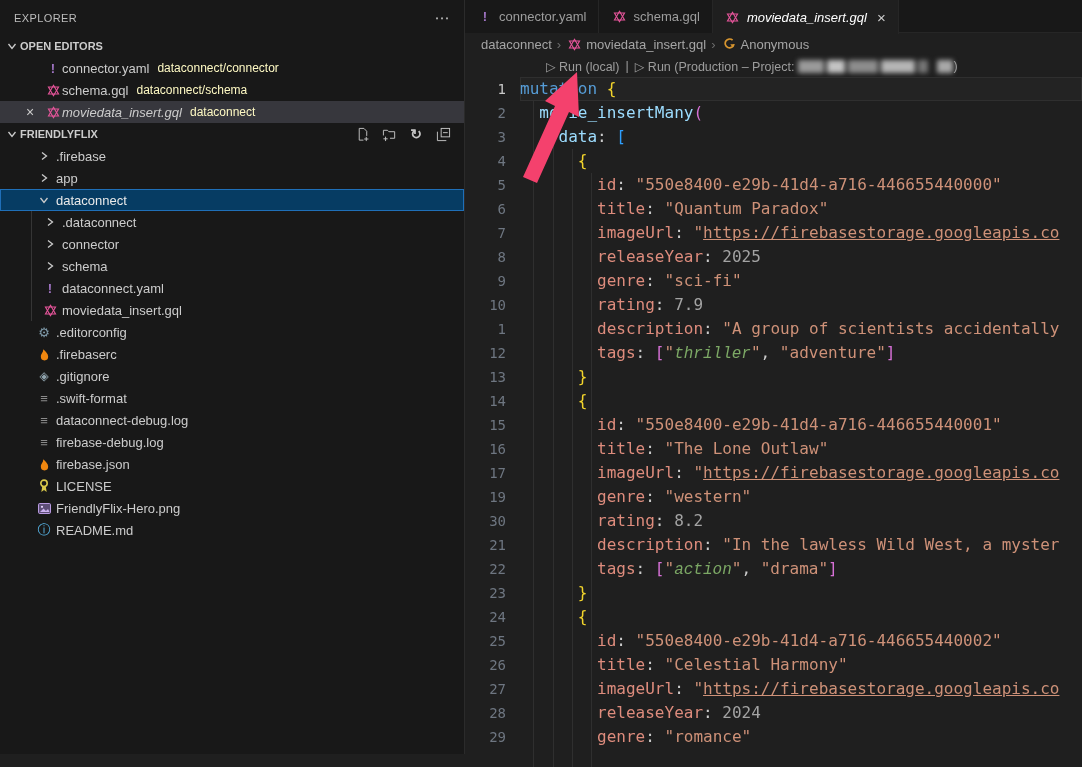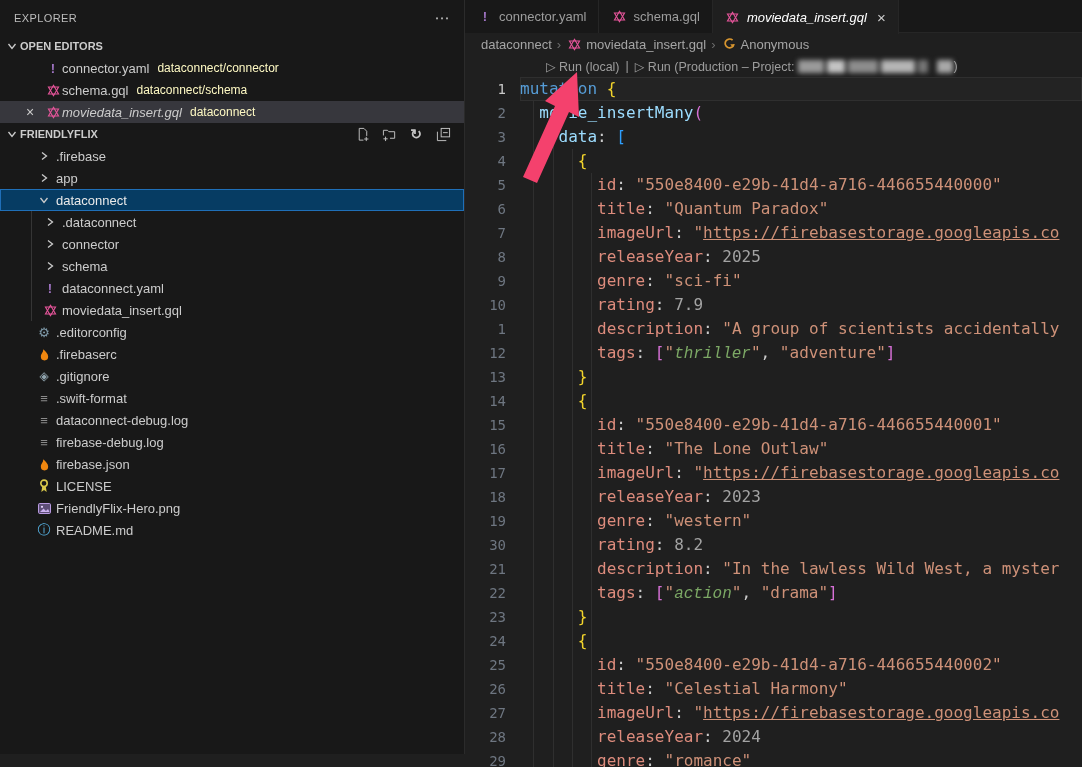--- a/index.html
+++ b/index.html
@@ -437,24 +437,20 @@
         </div>
         <div class="cl">
           <span class="ln">16</span>
           <span class="ca"><span class="t-pn">        </span><span class="t-key">title</span><span class="t-pn">: </span><span class="t-str">"The Lone Outlaw"</span></span>
         </div>
         <div class="cl">
           <span class="ln">17</span>
           <span class="ca"><span class="t-pn">        </span><span class="t-key">imageUrl</span><span class="t-pn">: </span><span class="t-str">"</span><span class="t-lnk">https://firebasestorage.googleapis.co</span></span>
         </div>
         <div class="cl">
-          <span class="ln">18</span>
-          <span class="ca"><span class="t-pn">        </span><span class="t-key">releaseYear</span><span class="t-pn">: </span><span class="t-num">2023</span></span>
-        </div>
-        <div class="cl">
           <span class="ln">19</span>
           <span class="ca"><span class="t-pn">        </span><span class="t-key">genre</span><span class="t-pn">: </span><span class="t-str">"western"</span></span>
         </div>
         <div class="cl">
           <span class="ln">30</span>
           <span class="ca"><span class="t-pn">        </span><span class="t-key">rating</span><span class="t-pn">: </span><span class="t-num">8.2</span></span>
         </div>
         <div class="cl">
           <span class="ln">21</span>
           <span class="ca"><span class="t-pn">        </span><span class="t-key">description</span><span class="t-pn">: </span><span class="t-str">"In the lawless Wild West, a myster</span></span>

